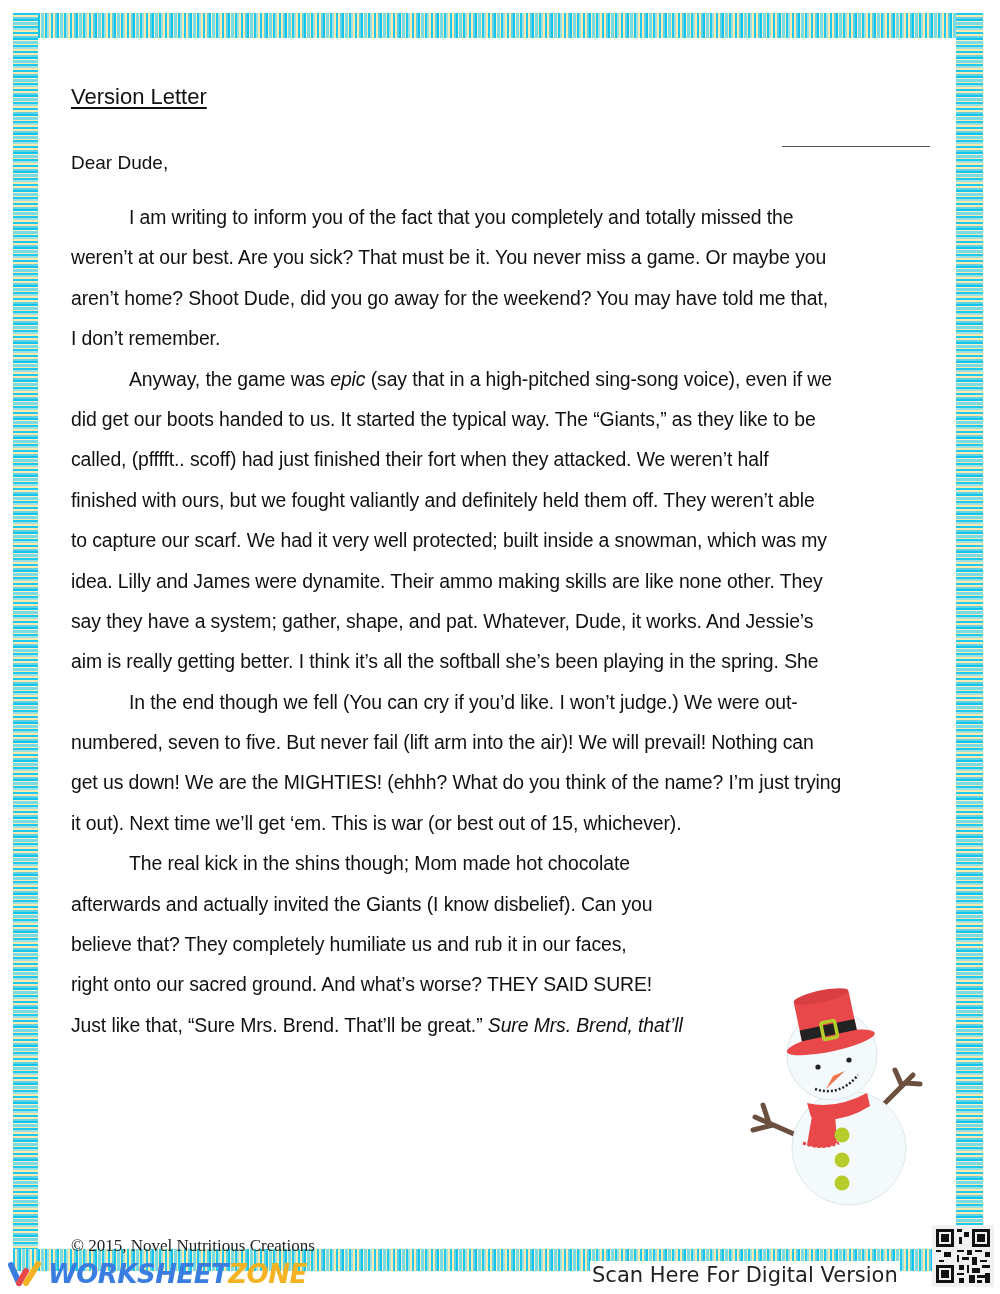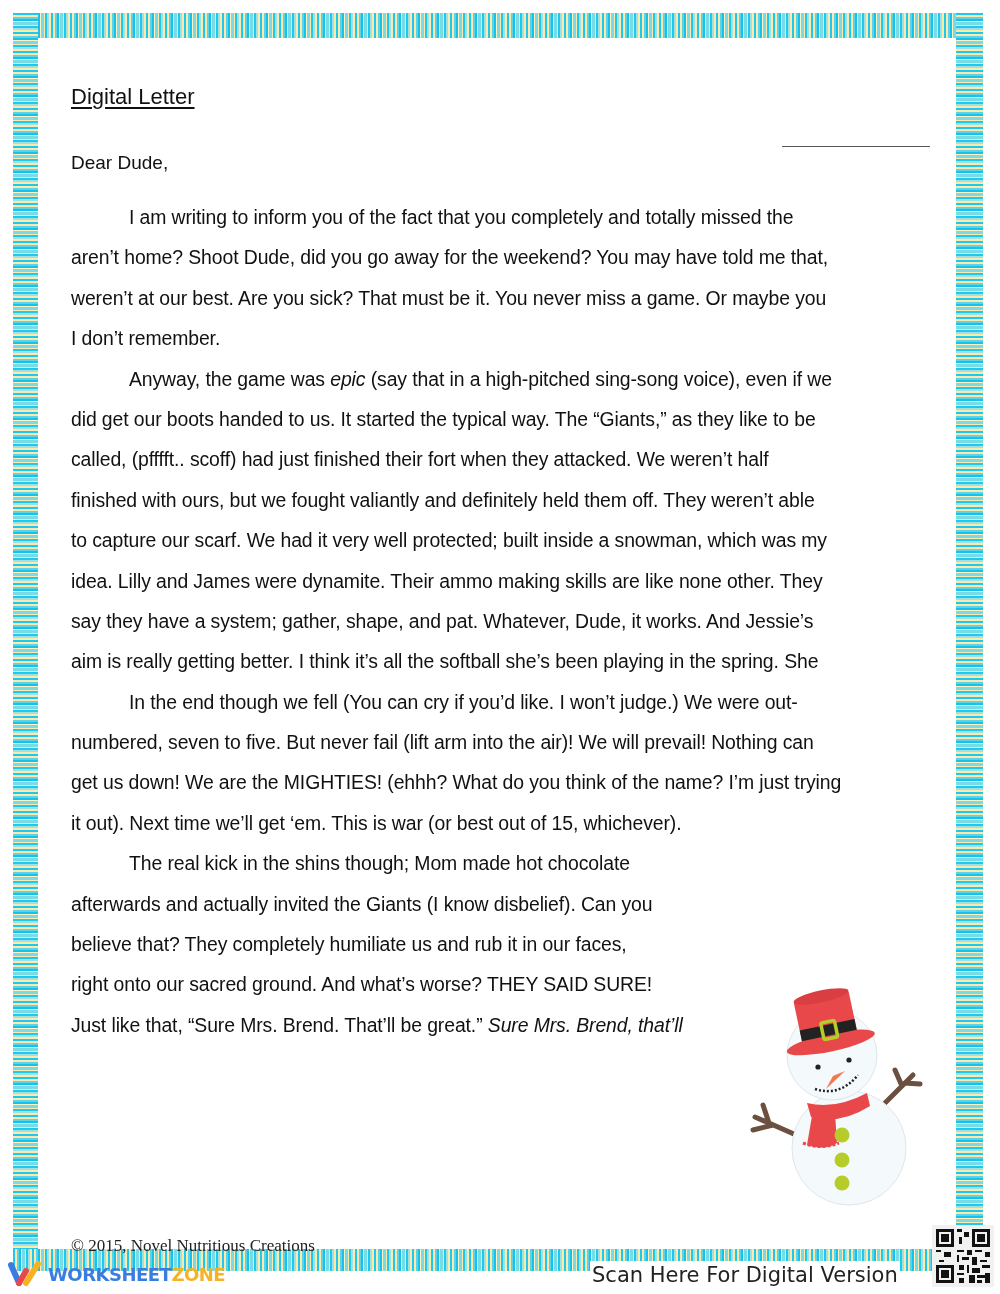--- a/index.html
+++ b/index.html
@@ -54,22 +54,23 @@
     position: absolute; left: 71px; top: 1236px;
     font-family: "Liberation Serif", "DejaVu Serif", serif;
     font-size: 17px; color: #222;
   }
   .ws-logo {
     position: absolute; left: 8px; top: 1260px; height: 28px;
     display: flex; align-items: center; gap: 4px;
     background: rgba(255,255,255,0.0);
   }
   .ws-logo .wordmark {
-    font-family: "DejaVu Sans", sans-serif; font-weight: bold; font-size: 18px;
+    font-family: "DejaVu Sans", sans-serif; font-weight: bold; font-size: 26px;
     letter-spacing: -0.5px;
+    font-style: italic;
   }
   .ws-logo .w1 { color: #3a7de0; }
   .ws-logo .w2 { color: #f5b324; }
   .scan-text {
     position: absolute; left: 590px; top: 1261px;
     font-family: "DejaVu Sans", sans-serif; font-size: 21px; color: #222;
     background: #fff; padding: 0 2px; line-height: 28px;
   }
   .qr {
     position: absolute; left: 932px; top: 1225px; width: 62px; height: 62px;
@@ -78,28 +79,28 @@
   .snowman { position: absolute; left: 745px; top: 985px; width: 190px; height: 235px; }
 </style>
 </head>
 <body>
 
 <div id="b-top" class="border-h"></div>
 <div id="b-left" class="border-v"></div>
 <div id="b-right" class="border-v"></div>
 <div id="b-bottom" class="border-h"></div>
 
-<div class="title">Digital Letter</div>
+<div class="title">Version Letter</div>
 <div class="date-line"></div>
 <div class="greeting">Dear Dude,</div>
 
 <div class="letter" id="letter">
     <span class="line indent"><span>I am writing to inform you of the fact that you completely and totally missed the</span></span>
+    <span class="line"><span>weren’t at our best. Are you sick? That must be it. You never miss a game. Or maybe you</span></span>
     <span class="line"><span>aren’t home? Shoot Dude, did you go away for the weekend? You may have told me that,</span></span>
-    <span class="line"><span>weren’t at our best. Are you sick? That must be it. You never miss a game. Or maybe you</span></span>
     <span class="line"><span>I don’t remember.</span></span>
     <span class="line indent"><span>Anyway, the game was </span><em>epic</em><span> (say that in a high-pitched sing-song voice), even if we</span></span>
     <span class="line"><span>did get our boots handed to us. It started the typical way. The “Giants,” as they like to be</span></span>
     <span class="line"><span>called, (pfffft.. scoff) had just finished their fort when they attacked. We weren’t half</span></span>
     <span class="line"><span>finished with ours, but we fought valiantly and definitely held them off. They weren’t able</span></span>
     <span class="line"><span>to capture our scarf. We had it very well protected; built inside a snowman, which was my</span></span>
     <span class="line"><span>idea. Lilly and James were dynamite. Their ammo making skills are like none other. They</span></span>
     <span class="line"><span>say they have a system; gather, shape, and pat. Whatever, Dude, it works. And Jessie’s</span></span>
     <span class="line"><span>aim is really getting better. I think it’s all the softball she’s been playing in the spring. She</span></span>
     <span class="line indent"><span>In the end though we fell (You can cry if you’d like. I won’t judge.) We were out-</span></span>

